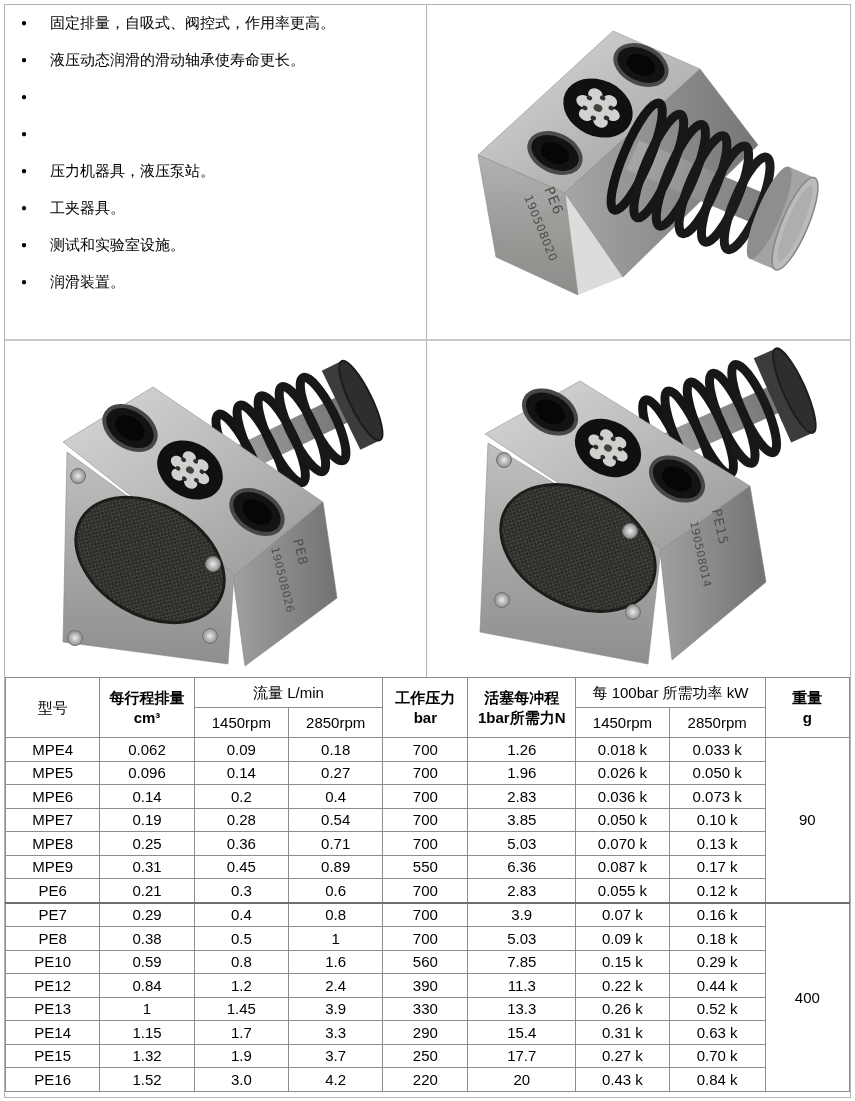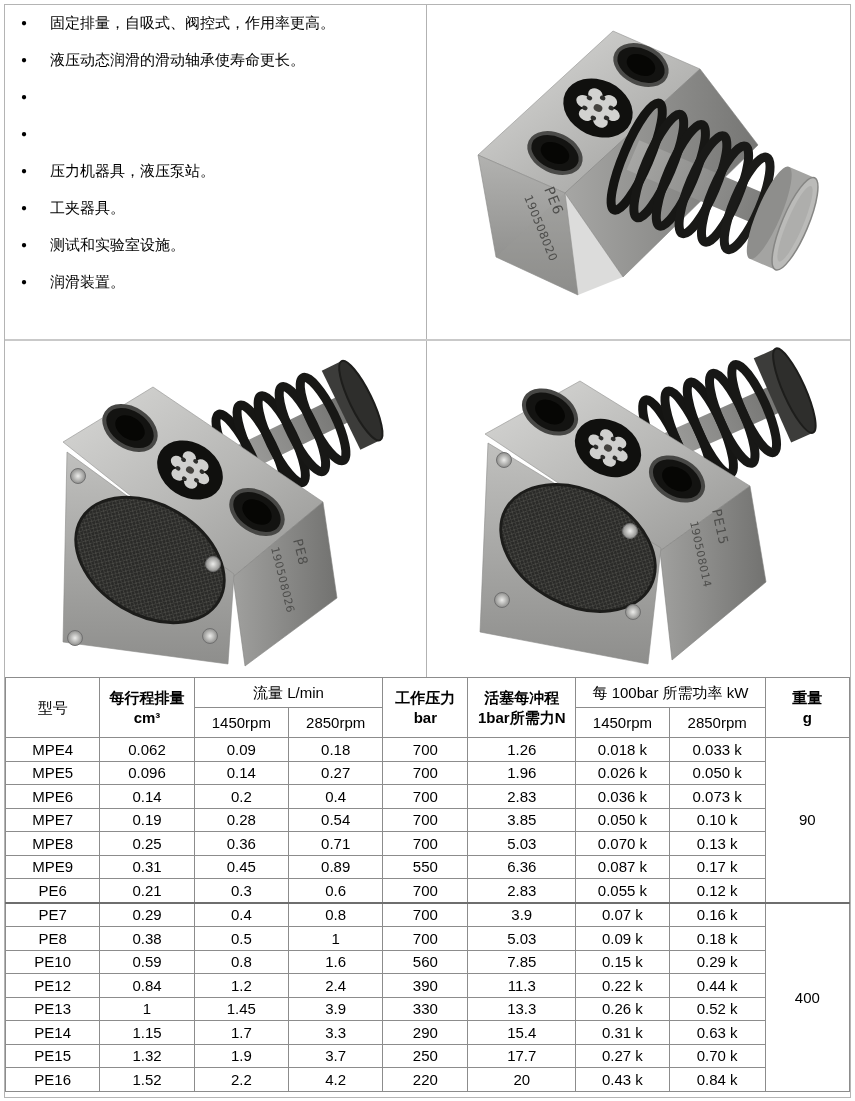--- a/index.html
+++ b/index.html
@@ -513,21 +513,21 @@
           <td>1.9</td>
           <td>3.7</td>
           <td>250</td>
           <td>17.7</td>
           <td>0.27 k</td>
           <td>0.70 k</td>
         </tr>
         <tr>
           <td>PE16</td>
           <td>1.52</td>
-          <td>2.2</td>
+          <td>3.0</td>
           <td>4.2</td>
           <td>220</td>
           <td>20</td>
           <td>0.43 k</td>
           <td>0.84 k</td>
         </tr>
       </tbody>
   </table>
 </div>
 

